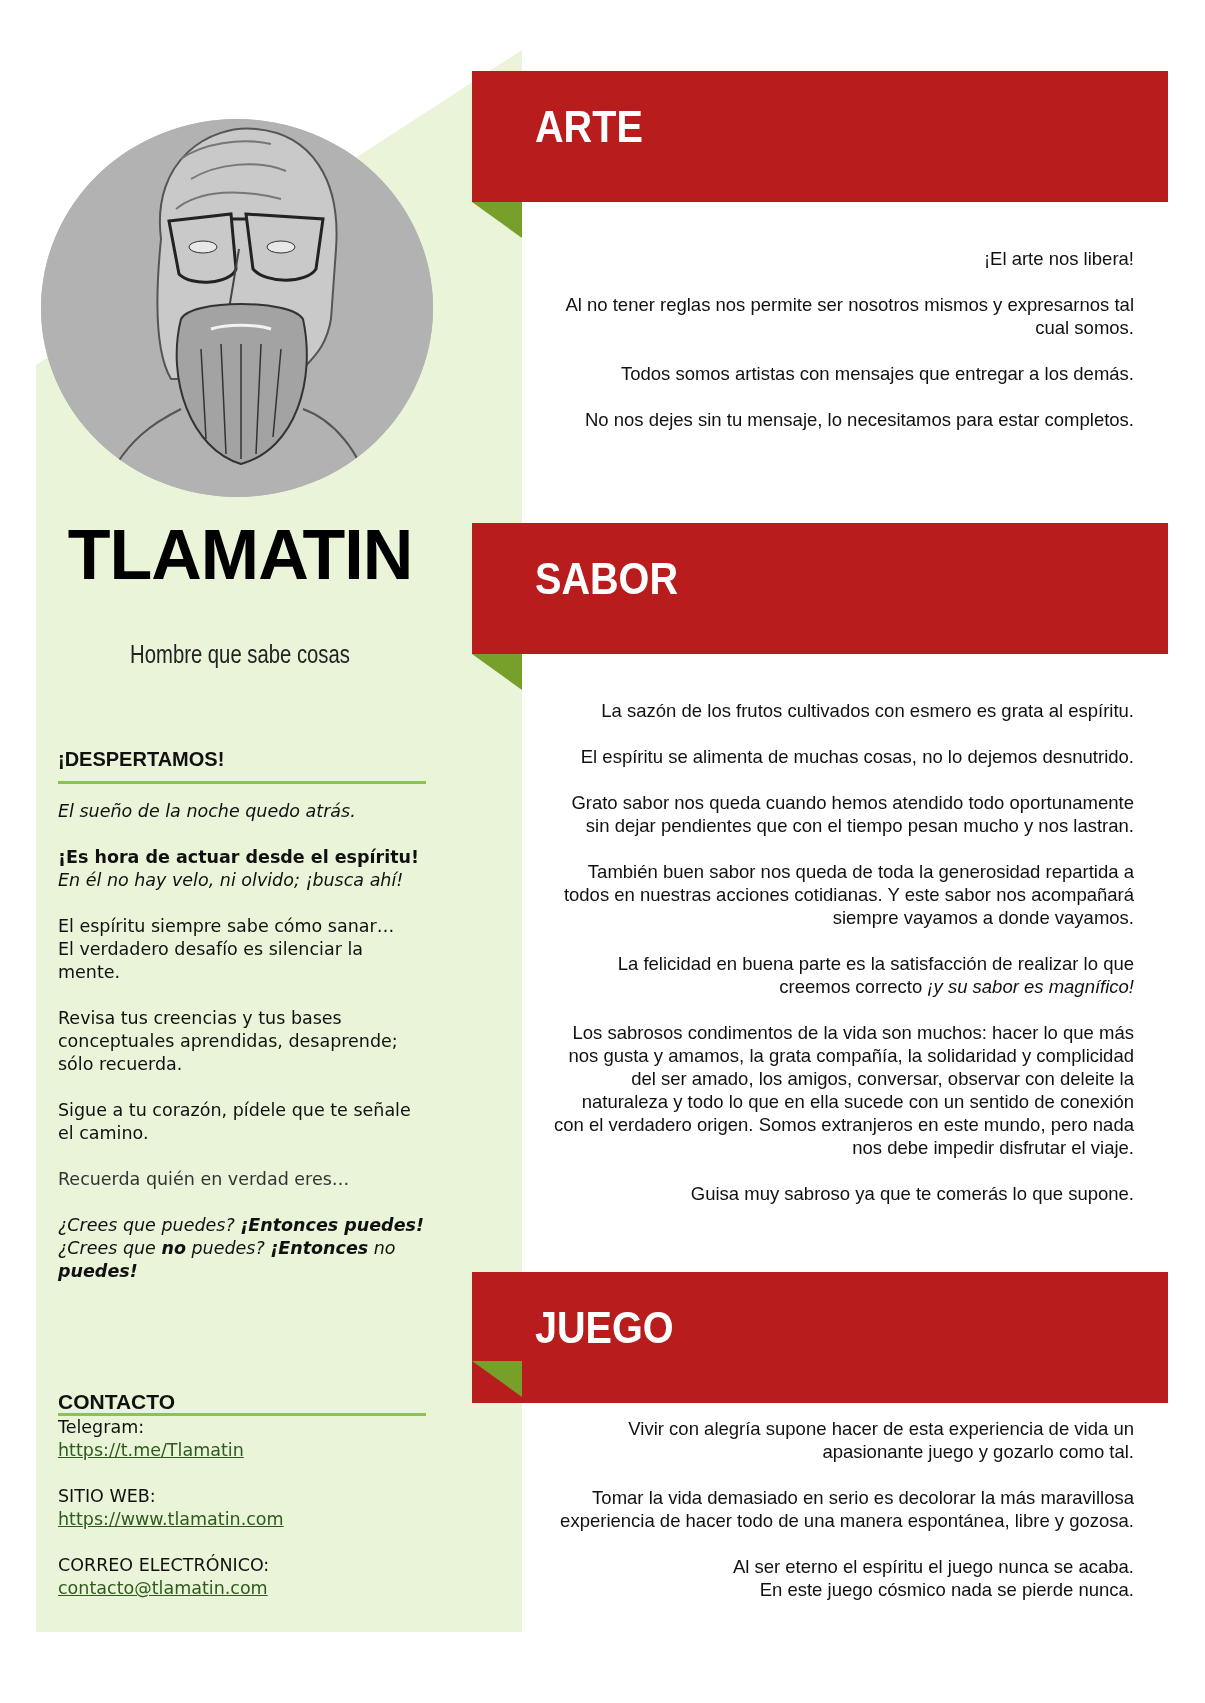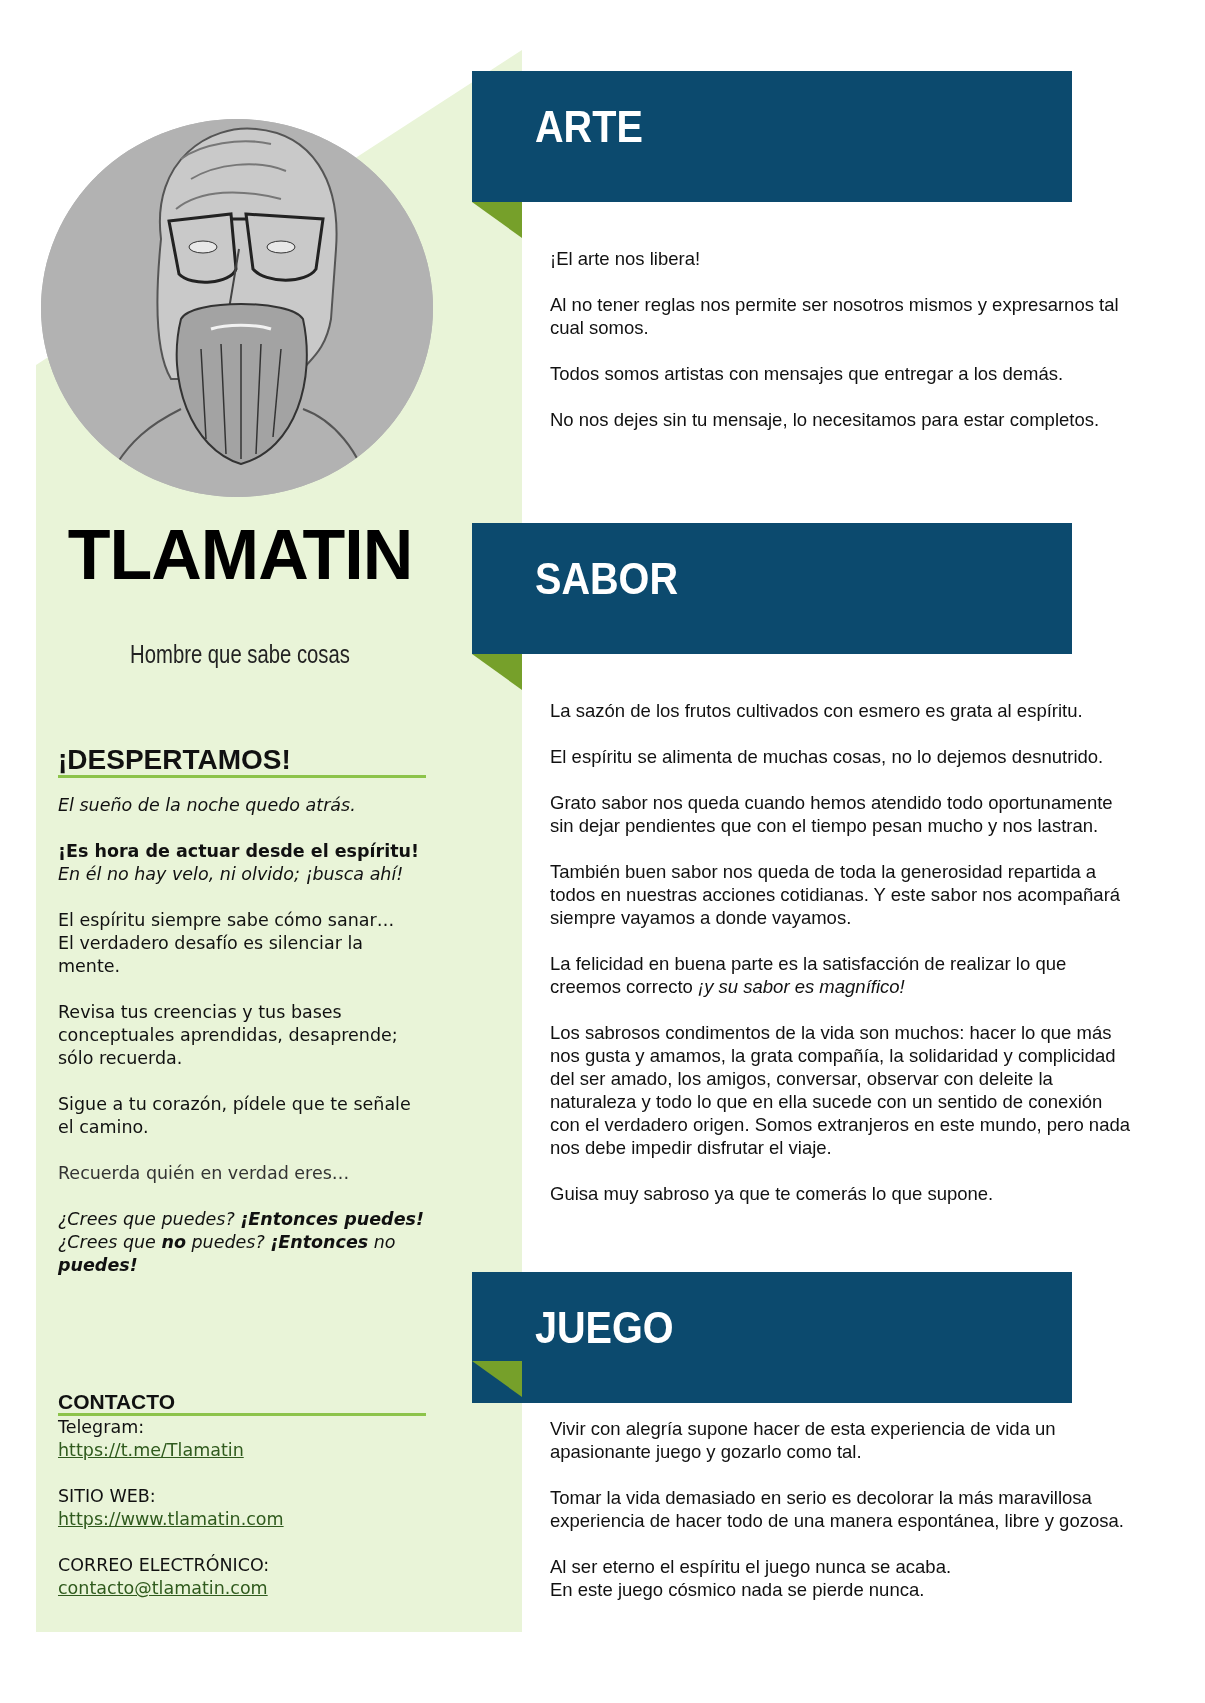--- a/index.html
+++ b/index.html
@@ -14,35 +14,35 @@
 
   .name { position:absolute; left:36px; top:515px; width:408px; text-align:center;
           font-family:"Liberation Sans", sans-serif; font-weight:bold; font-size:70px;
           letter-spacing:-1px; color:#000; z-index:2; line-height:80px; }
   .tagline { position:absolute; left:36px; top:639px; width:408px; text-align:center;
              font-family:"Liberation Sans", sans-serif; font-size:26px; color:#222;
              transform:scaleX(0.78); transform-origin:center; z-index:2; }
 
   .side { position:absolute; left:58px; width:372px; z-index:2; font-size:17.5px; line-height:23px; color:#111;
           font-family:"DejaVu Sans", sans-serif; }
-  .side-head { font-family:"Liberation Sans", sans-serif; font-weight:bold; font-size:28px; color:#111;
-               padding-bottom:4px; border-bottom:3px solid #8cc34a; width:368px; }
+  .side-head { font-family:"Liberation Sans", sans-serif; font-weight:bold; font-size:20px; color:#111;
+               padding-bottom:10px; border-bottom:3px solid #8cc34a; width:368px; }
   .side-head.small { font-size:21px; }
   .side p { margin:0; }
   .side .gap { height:23px; }
   .side a { color:#2f5a1d; text-decoration:underline; }
 
-  .banner { position:absolute; left:472px; width:600px; height:131px; background:#0c4a6e; z-index:3; }
+  .banner { position:absolute; left:472px; width:696px; height:131px; background:#b91c1c; z-index:3; }
   .banner-title { position:absolute; left:63px; top:31px; color:#fff; font-family:"Liberation Sans", sans-serif;
                   font-weight:bold; font-size:44px; transform:scaleX(0.9); transform-origin:left; }
   .fold { position:absolute; left:472px; width:50px; height:36px; z-index:3; }
 
   .body { position:absolute; left:534px; width:600px; z-index:2; font-family:"Liberation Sans", sans-serif;
           font-size:18.5px; line-height:23px; color:#111; transform-origin:left top; }
-  .body p { margin:0 0 23px 16px; }
+  .body p { margin:0 0 23px 16px;text-align:right; }
   .body p.tight { margin-bottom:0; }
 </style>
 </head>
 <body>
 
 <svg class="sidebar-bg" viewBox="0 0 1205 1703">
   <polygon points="36,365 522,50 522,1632 36,1632" fill="#e9f4d8"></polygon>
 </svg>
 
 <div class="avatar">

